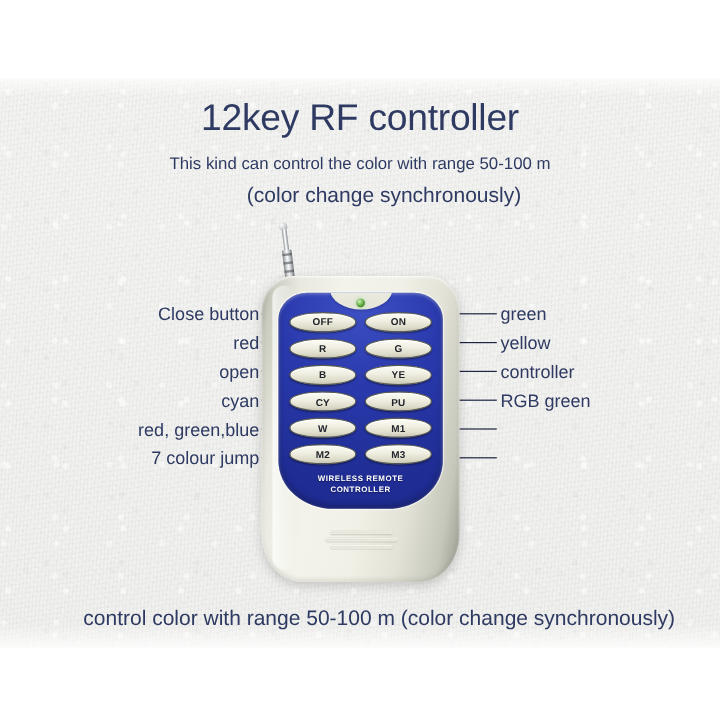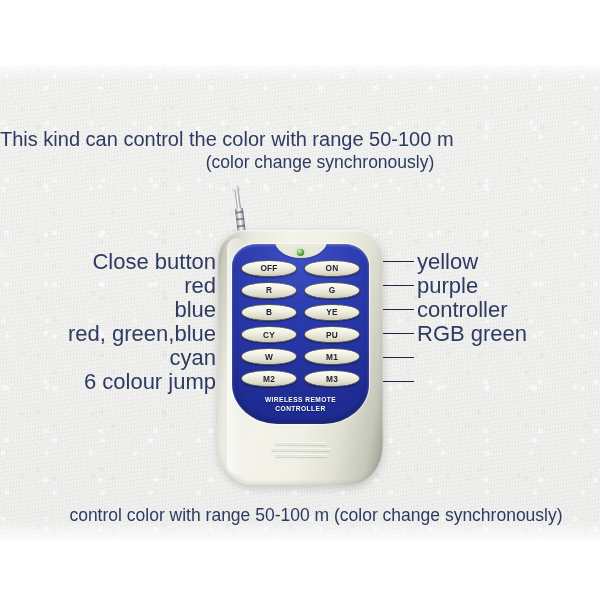--- a/index.html
+++ b/index.html
@@ -52,22 +52,22 @@
 
   
   .txt { position:absolute; color:#2e3a62; white-space:nowrap; }
 
   #title {
     top:80px; left:0; width:600px;
     text-align:center;
     font-size:31px; font-weight:400; letter-spacing:-0.2px;
   }
   #sub1 {
-    top:128px; left:0; width:600px; text-align:left;
-    font-size:20px;
+    top:128px; left:0; width:600px; text-align:center;
+    font-size:14px;
   }
   #sub2 {
     top:152px; left:0; width:600px; text-align:center;
     font-size:17.5px;
     padding-left:40px;
   }
   #caption {
     top:505px; left:16px; width:600px; text-align:center;
     font-size:17.5px;
   }
@@ -75,21 +75,21 @@
   
   #labels-left, #labels-right {
     position:absolute; top:250px;
   }
   #labels-left  { left:0;   width:218px; }
   #labels-right { left:415px; width:185px; }
 
   .lrow {
     height:24px;
     display:flex; align-items:center;
-    font-size:22px; color:#2e3a62;
+    font-size:15px; color:#2e3a62;
     white-space:nowrap;
   }
   #labels-left  .lrow { justify-content:flex-end; padding-right:2px; }
   #labels-right .lrow { justify-content:flex-start; padding-left:2px; }
 
   
   .leader {
     position:absolute;
     height:0; border-top:1.6px solid #1d2540;
   }
@@ -223,49 +223,50 @@
 </style>
 </head>
 <body>
 
 <div id="stage">
 
   <div id="paper"></div>
   <div id="fade-top"></div>
   <div id="fade-bot"></div>
 
+  <div class="txt" id="title">12key RF controller</div>
   <div class="txt" id="sub1">This kind can control the color with range 50-100 m</div>
   <div class="txt" id="sub2">(color change synchronously)</div>
 
   <div class="leader" style="left:218px; top:261px; width:52px;"></div>
   <div class="leader" style="left:218px; top:285px; width:48px;"></div>
   <div class="leader" style="left:218px; top:309px; width:45px;"></div>
   <div class="leader" style="left:218px; top:333px; width:44px;"></div>
   <div class="leader" style="left:218px; top:357px; width:45px;"></div>
   <div class="leader" style="left:218px; top:381px; width:48px;"></div>
 
   <div class="leader" style="left:350px; top:261px; width:64px;"></div>
   <div class="leader" style="left:352px; top:285px; width:62px;"></div>
   <div class="leader" style="left:355px; top:309px; width:59px;"></div>
   <div class="leader" style="left:356px; top:333px; width:58px;"></div>
   <div class="leader" style="left:355px; top:357px; width:59px;"></div>
   <div class="leader" style="left:352px; top:381px; width:62px;"></div>
 
   <div id="labels-left">
     <div class="lrow">Close button</div>
     <div class="lrow">red</div>
-    <div class="lrow">blue</div>
+    <div class="lrow">open</div>
+    <div class="lrow">cyan</div>
     <div class="lrow">red, green,blue</div>
-    <div class="lrow">cyan</div>
-    <div class="lrow">6 colour jump</div>
+    <div class="lrow">7 colour jump</div>
   </div>
 
   <div id="labels-right">
+    <div class="lrow">green</div>
     <div class="lrow">yellow</div>
-    <div class="lrow">purple</div>
     <div class="lrow">controller</div>
     <div class="lrow">RGB green</div>
   </div>
 
   <div id="remote-wrap">
 
     <div id="antenna">
       <div id="ant-tip"></div>
       <div id="ant-seg1"></div>
       <div id="ant-seg2"></div>

